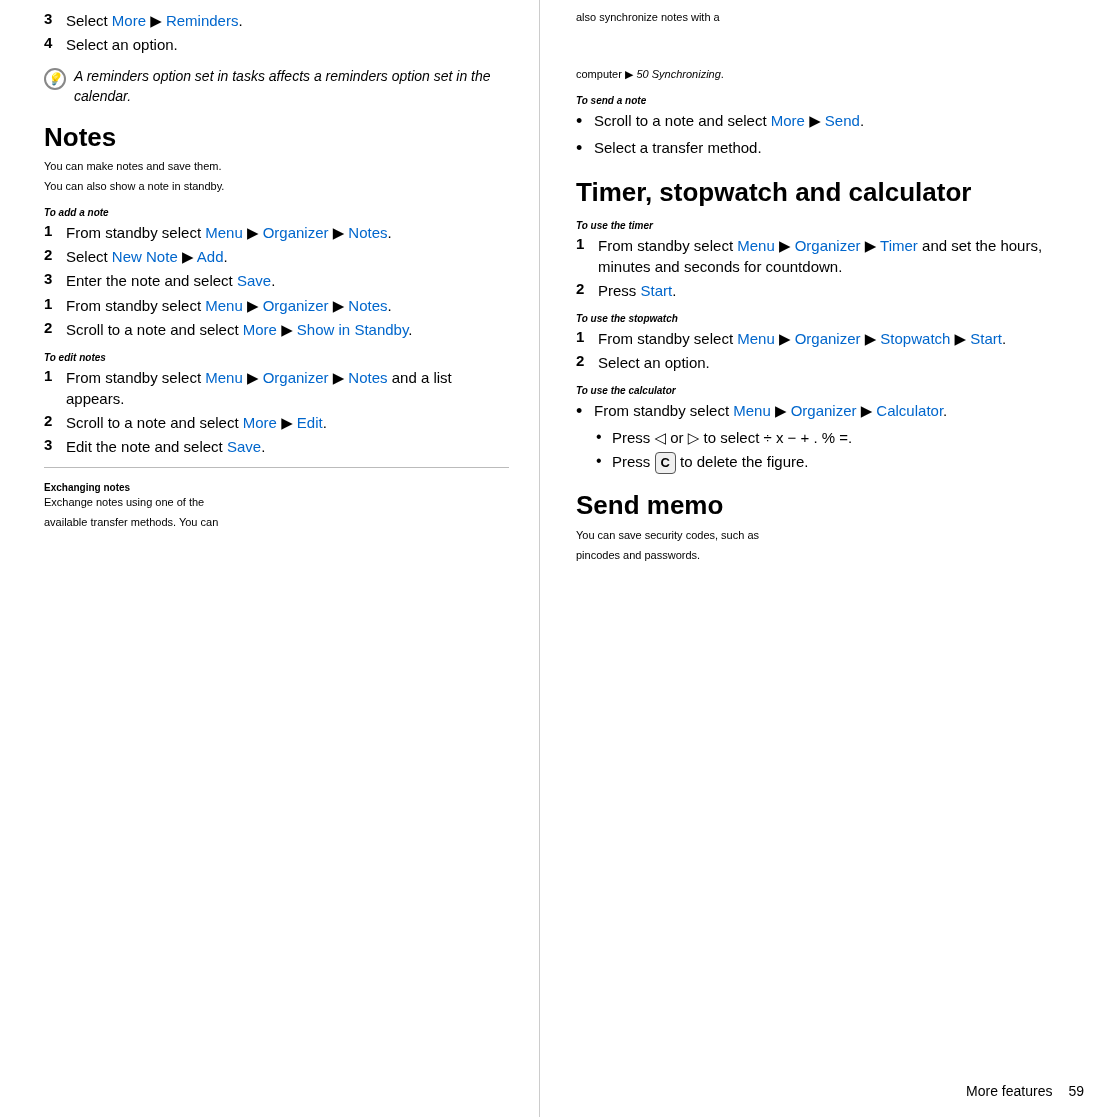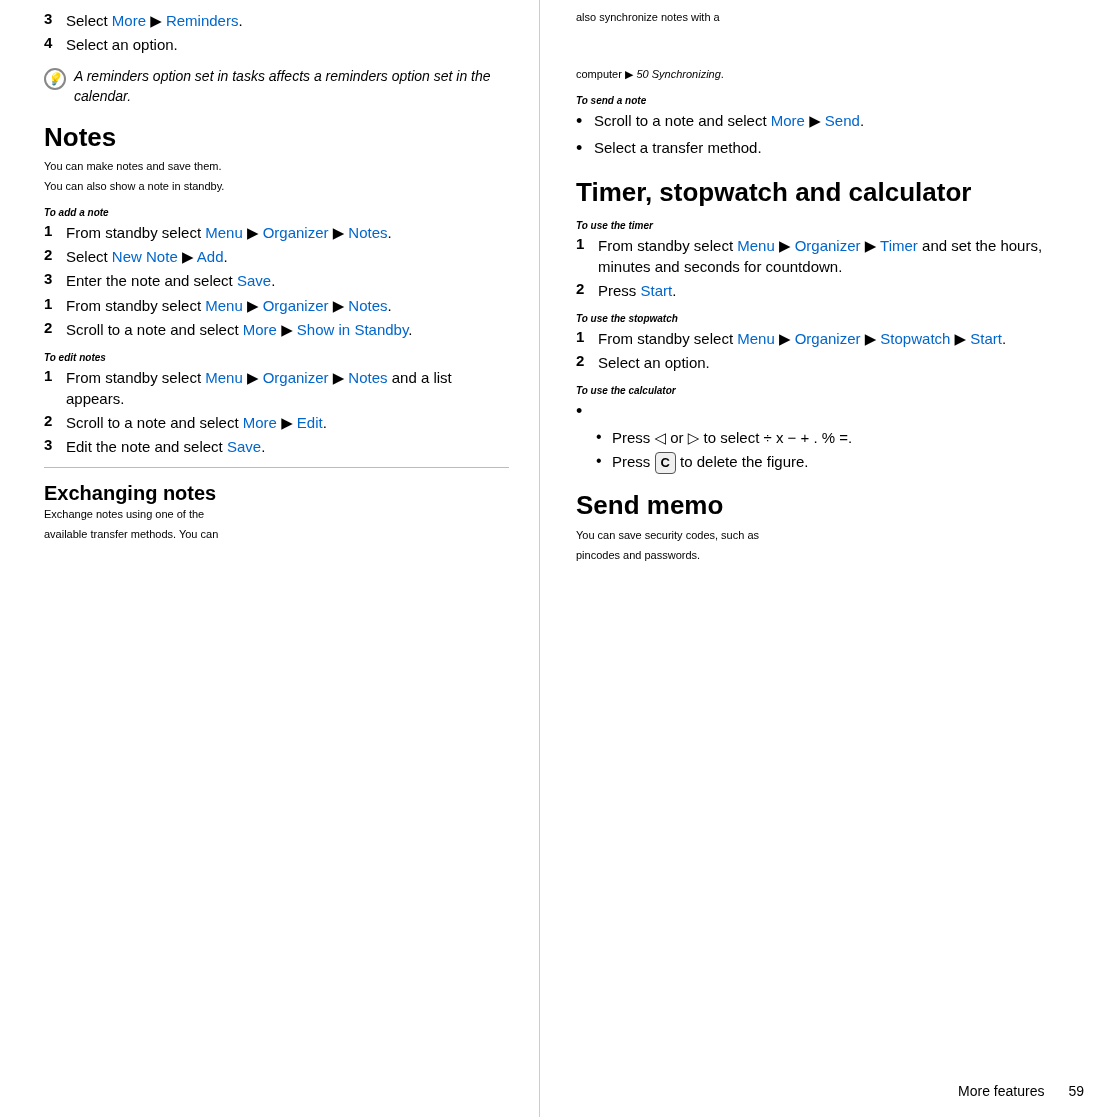--- a/index.html
+++ b/index.html
@@ -106,32 +106,32 @@
       margin-left: 20px;
       margin-bottom: 3px;
     }
     .sub-bullet-dot {
       min-width: 16px;
       font-size: 16px;
       line-height: 1.3;
     }
     .exchanging-heading {
       font-weight: bold;
-      font-size: 20px;
+      font-size: 10px;
       margin: 14px 0 2px 0;
     }
     .footer-area {
       position: absolute;
       bottom: 18px;
       right: 30px;
       font-size: 14px;
       color: #000;
       display: flex;
       align-items: center;
-      gap: 24px;
+      gap: 16px;
     }
     .c-key {
       display: inline-flex;
       align-items: center;
       justify-content: center;
       border: 1px solid #555;
       border-radius: 4px;
       padding: 1px 5px;
       font-size: 13px;
       font-weight: bold;
@@ -322,20 +322,27 @@
       <div class="numbered-item">
         <span class="step-num">2</span>
         <span class="step-text">Select an option.</span>
       </div>
     </div>
 
     <div class="section-sub-heading">To use the calculator</div>
     <div class="bullet-list">
       <div class="bullet-item">
         <span class="bullet-dot">•</span>
+        <span class="step-text">
+          From standby select <span class="highlight-blue">Menu</span>
+          <span> ▶ </span>
+          <span class="highlight-blue">Organizer</span>
+          <span> ▶ </span>
+          <span class="highlight-blue">Calculator</span><span>.</span>
+        </span>
       </div>
       <div class="sub-bullet-item">
         <span class="sub-bullet-dot">•</span>
         <span class="step-text">
           Press <span>◁</span> or <span>▷</span> to select ÷ x − + . % =.
         </span>
       </div>
       <div class="sub-bullet-item">
         <span class="sub-bullet-dot">•</span>
         <span class="step-text">

